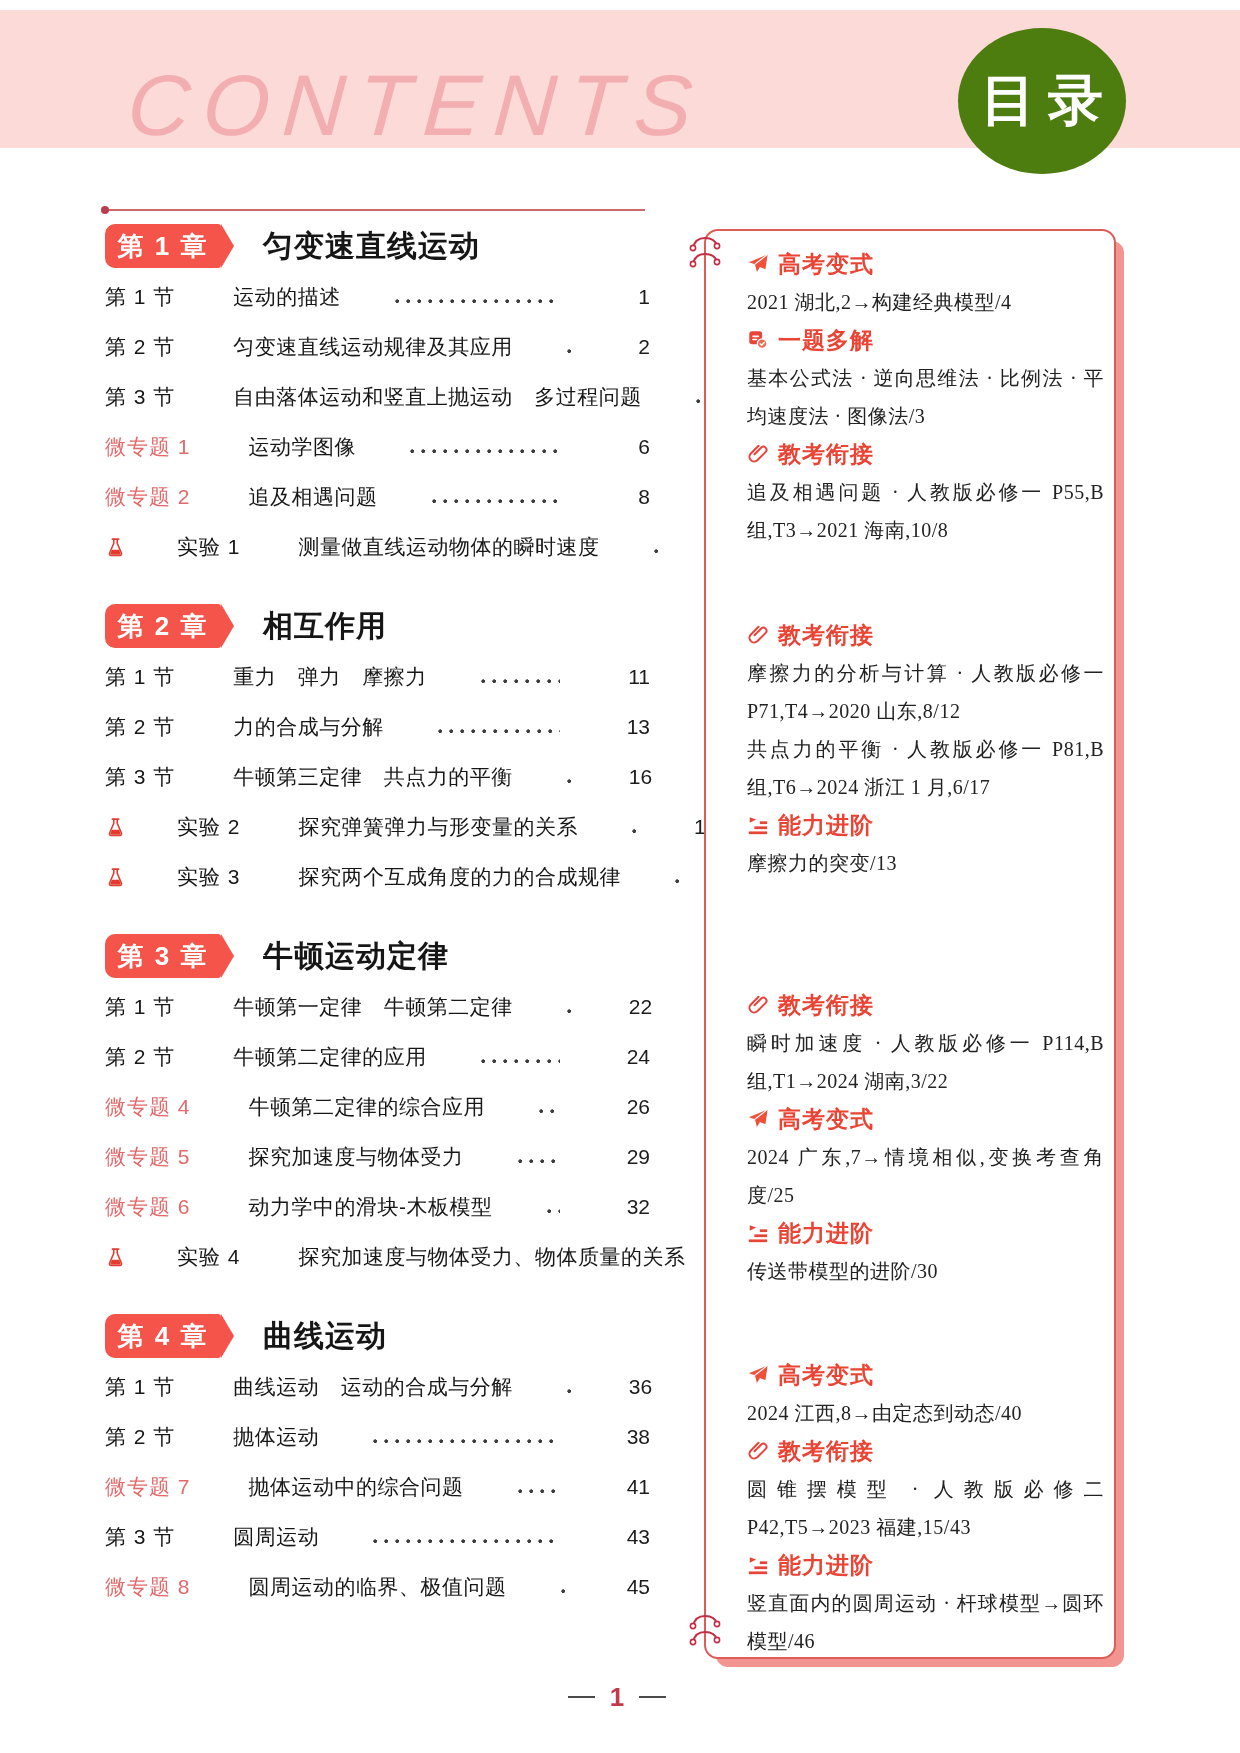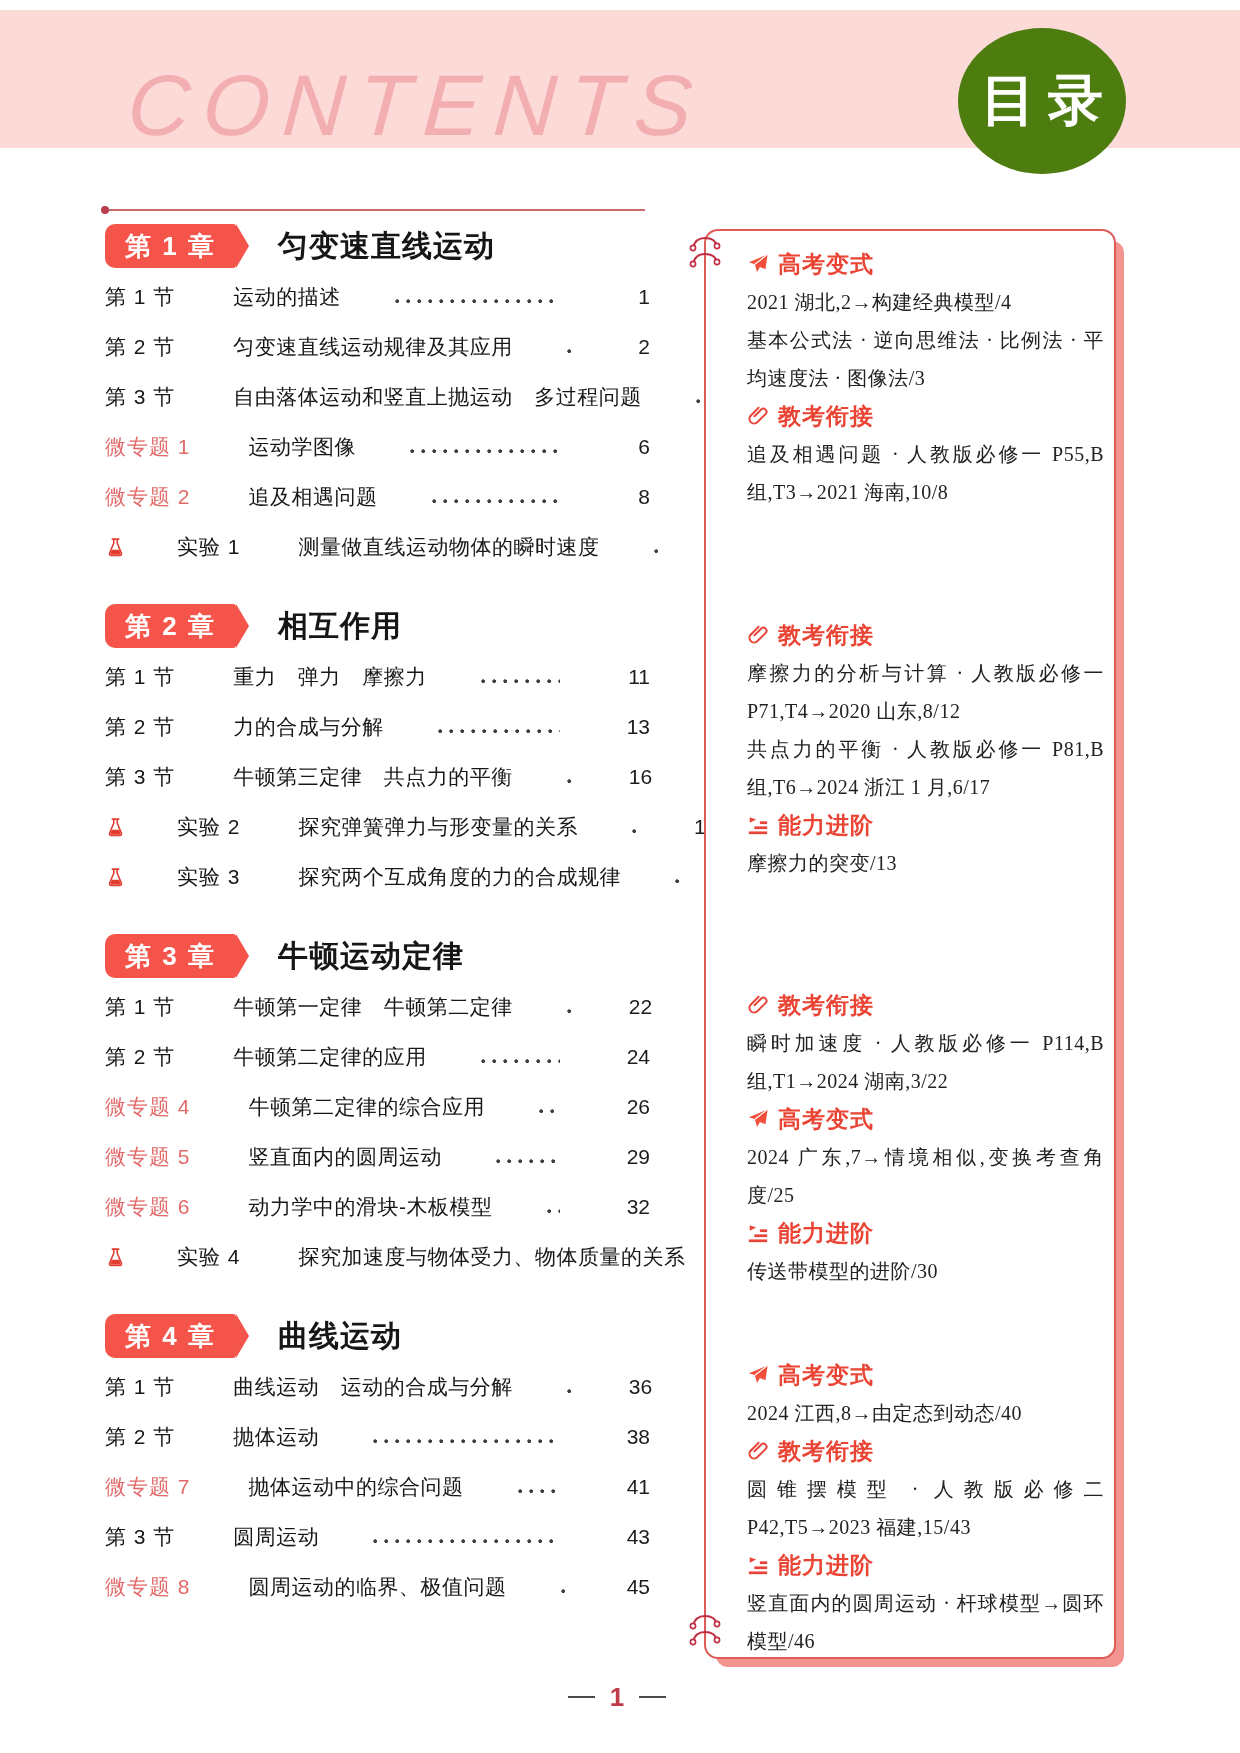--- a/index.html
+++ b/index.html
@@ -43,21 +43,21 @@
 
   
   .toc-column { position:absolute; left:105px; top:222px; width:545px; }
   .chapter { margin-bottom:30px; }
   .chap-header { height:48px; display:flex; align-items:center; margin-bottom:2px; }
   .chap-badge {
     position:relative; height:44px; min-width:116px;
     background:#f4544a; border-radius:10px 3px 3px 10px;
     color:#ffffff; font-size:26px; font-weight:bold;
     display:flex; align-items:center; justify-content:center;
-    padding:0 20px; letter-spacing:2px;
+    padding:0 12px; letter-spacing:2px;
   }
   .chap-badge::after {
     content:""; position:absolute; right:-13px; top:0;
     border-top:22px solid transparent; border-bottom:22px solid transparent;
     border-left:13px solid #f4544a;
   }
   .chap-title { margin-left:42px; font-size:30px; font-weight:bold; color:#161616; letter-spacing:1px; }
 
   .toc-row { height:50px; display:flex; align-items:center; font-size:21px; color:#171717;gap:44px; }
   .row-label { white-space:nowrap; margin-right:14px; letter-spacing:1px; }
@@ -236,21 +236,21 @@
           <span class="row-page">24</span>
         </div>
         <div class="toc-row">
           <span class="row-label micro">微专题 4</span>
           <span class="row-title">牛顿第二定律的综合应用</span>
           <span class="leader"></span>
           <span class="row-page">26</span>
         </div>
         <div class="toc-row">
           <span class="row-label micro">微专题 5</span>
-          <span class="row-title">竖直面内的圆周运动</span>
+          <span class="row-title">探究加速度与物体受力</span>
           <span class="leader"></span>
           <span class="row-page">29</span>
         </div>
         <div class="toc-row">
           <span class="row-label micro">微专题 6</span>
           <span class="row-title">动力学中的滑块-木板模型</span>
           <span class="leader"></span>
           <span class="row-page">32</span>
         </div>
         <div class="toc-row">
@@ -335,20 +335,31 @@
           <div class="side-heading">
             <span class="side-icon">
               <svg width="22" height="22" viewBox="0 0 24 24">
                 <path d="M22.5 1.5 2 10.2l6.6 2.1 2.3 8.4 3.2-5.5 6 2.6z" fill="#f0503a"></path>
                 <path d="M22.5 1.5 8.6 12.3" stroke="#ffffff" stroke-width="1.2"></path>
               </svg>
             </span>
             <span class="side-heading-text">高考变式</span>
           </div>
           <div class="side-line">2021 湖北,2→构建经典模型/4</div>
+          <div class="side-heading">
+            <span class="side-icon">
+              <svg width="22" height="22" viewBox="0 0 24 24">
+                <rect x="2.5" y="2.5" width="14" height="14" rx="3" fill="#e8453a"></rect>
+                <path d="M6.5 8h6M6.5 11.5h4" stroke="#ffffff" stroke-width="1.8" stroke-linecap="round"></path>
+                <circle cx="16.5" cy="16" r="5.2" fill="#ef6a55" stroke="#ffffff" stroke-width="1.4"></circle>
+                <path d="M14.4 16l1.6 1.6 2.8-3" stroke="#ffffff" stroke-width="1.6" fill="none" stroke-linecap="round"></path>
+              </svg>
+            </span>
+            <span class="side-heading-text">一题多解</span>
+          </div>
           <div class="side-line">基本公式法 · 逆向思维法 · 比例法 · 平均速度法 · 图像法/3</div>
           <div class="side-heading">
             <span class="side-icon">
               <svg width="22" height="22" viewBox="0 0 24 24">
                 <path d="M8.2 12.3 15.6 4.9a3.4 3.4 0 0 1 4.8 4.8l-9.2 9.2a5.1 5.1 0 0 1-7.2-7.2L12.6 3" fill="none" stroke="#e8453a" stroke-width="2.2" stroke-linecap="round"></path>
               </svg>
             </span>
             <span class="side-heading-text">教考衔接</span>
           </div>
           <div class="side-line">追及相遇问题 · 人教版必修一 P55,B 组,T3→2021 海南,10/8</div>

